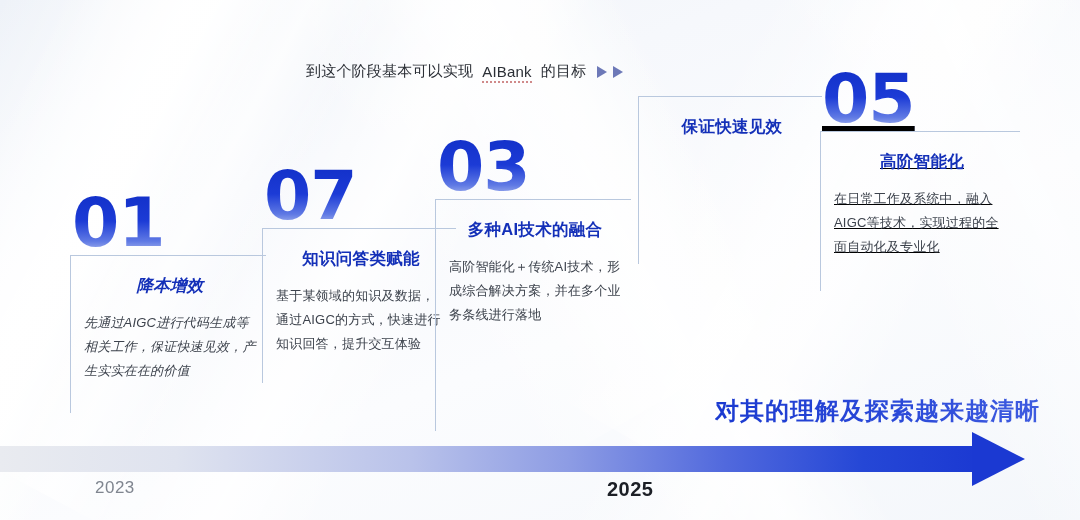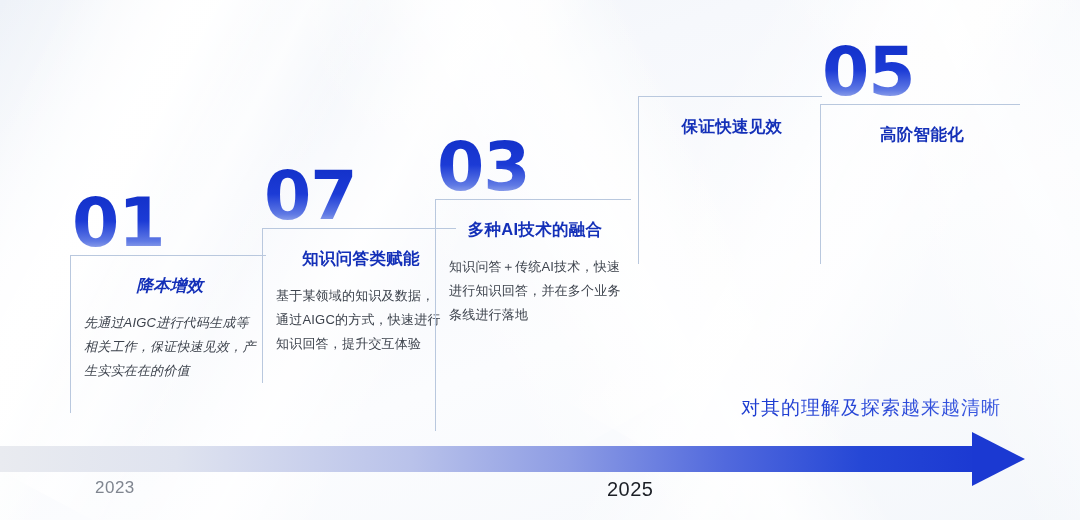--- a/index.html
+++ b/index.html
@@ -63,57 +63,69 @@
     font-weight:700;font-size:16.5px;color:#1430b8;margin:4px 0 14px 0;letter-spacing:.3px;text-align:center;
   }
   .cbody{
     font-size:13px;line-height:1.85;color:#3d434d;letter-spacing:.2px;
   }
 
   #c1{left:70px;top:192px;}  #c1 .frame{width:172px;font-style:italic;}
   #c2{left:262px;top:165px;} #c2 .frame{width:170px;}
   #c3{left:435px;top:136px;} #c3 .frame{width:172px;}
   #c4{left:638px;top:96px;}  #c4 .frame{width:160px;}
-  #c5{left:820px;top:41px;}  #c5 .frame{width:176px;}
+  #c5{left:820px;top:68px;text-decoration:underline;}  #c5 .frame{width:176px;}
 
   
   .caption{
-    position:absolute;left:715px;top:395px;font-size:19px;font-weight:400;
+    position:absolute;left:715px;top:395px;font-size:24px;font-weight:700;
     letter-spacing:1px;
     background:linear-gradient(90deg,#1b3ad0 0%,#2a49d8 55%,#3f5ce0 100%);
     -webkit-background-clip:text;background-clip:text;color:transparent;
     white-space:nowrap;
-    margin-left:26px;
   }
 
   
   .axis{position:absolute;left:0px;top:446px;width:980px;height:26px;
     background:linear-gradient(90deg,#e9ebf0 0%, #dfe3ef 18%, #b9c2ea 42%, #8d9ce4 58%, #5169dd 74%, #2547d6 88%, #1b39d2 100%);
   }
   .axis-head{position:absolute;left:972px;top:432px;width:0;height:0;
     border-top:27px solid transparent;border-bottom:27px solid transparent;
     border-left:53px solid #1b39d2;}
   .yr{position:absolute;top:478px;white-space:nowrap;margin-left:7px;}
   #yr2023{left:88px;font-size:17px;color:#7f858f;font-weight:400;letter-spacing:.5px;}
-  #yr2025{left:600px;font-size:20px;color:#1c1f26;font-weight:400;letter-spacing:.5px;}
+  #yr2025{left:600px;font-size:20px;color:#1c1f26;font-weight:700;letter-spacing:.5px;}
 
   .botfade{position:absolute;left:855px;top:498px;width:200px;height:18px;
     font-size:13px;color:#e6e9ef;letter-spacing:4px;white-space:nowrap;overflow:hidden;}
 </style>
 </head>
 <body>
 
 <div id="stage">
 
   <div class="bgstreak s1"></div>
   <div class="bgstreak s2"></div>
   <div class="bgstreak s3"></div>
   <div class="bgstreak s4"></div>
   <div class="bgstreak s5"></div>
 
+  <div class="annot">
+    <span>到这个阶段基本可以实现</span>
+      <span class="em">AIBank</span>
+      <span>的目标</span>
+    <span class="arrows">
+      <svg width="14" height="16" viewBox="0 0 14 16">
+          <polygon points="2,2 12,8 2,14" fill="#6d79b8"></polygon>
+        </svg>
+      <svg width="14" height="16" viewBox="0 0 14 16">
+          <polygon points="2,2 12,8 2,14" fill="#6d79b8"></polygon>
+        </svg>
+    </span>
+  </div>
 
   <div class="card" id="c1">
     <div class="num">01</div>
     <div class="frame" style="--lh:158px">
       <div class="ctitle">降本增效</div>
       <div class="cbody">先通过AIGC进行代码生成等相关工作，保证快速见效，产生实实在在的价值</div>
     </div>
   </div>
 
   <div class="card" id="c2">
@@ -121,34 +133,35 @@
     <div class="frame" style="--lh:155px">
       <div class="ctitle">知识问答类赋能</div>
       <div class="cbody">基于某领域的知识及数据，通过AIGC的方式，快速进行知识回答，提升交互体验</div>
     </div>
   </div>
 
   <div class="card" id="c3">
     <div class="num">03</div>
     <div class="frame" style="--lh:232px">
       <div class="ctitle">多种AI技术的融合</div>
-      <div class="cbody">知识问答＋传统AI技术，快速进行知识回答，并在多个业务条线进行落地</div>
+      <div class="cbody">高阶智能化＋传统AI技术，形成综合解决方案，并在多个业务条线进行落地</div>
     </div>
   </div>
 
   <div class="card" id="c4">
     <div class="frame" style="--lh:168px">
       <div class="ctitle">保证快速见效</div>
     </div>
   </div>
 
   <div class="card" id="c5">
     <div class="num">05</div>
     <div class="frame" style="--lh:160px">
       <div class="ctitle">高阶智能化</div>
+      <div class="cbody">在日常工作及系统中，融入AIGC等技术，实现过程的全面自动化及专业化</div>
     </div>
   </div>
 
   <div class="caption">对其的理解及探索越来越清晰</div>
 
   <div class="axis"></div>
   <div class="axis-head"></div>
   <div class="yr" id="yr2023">2023</div>
   <div class="yr" id="yr2025">2025</div>
 

